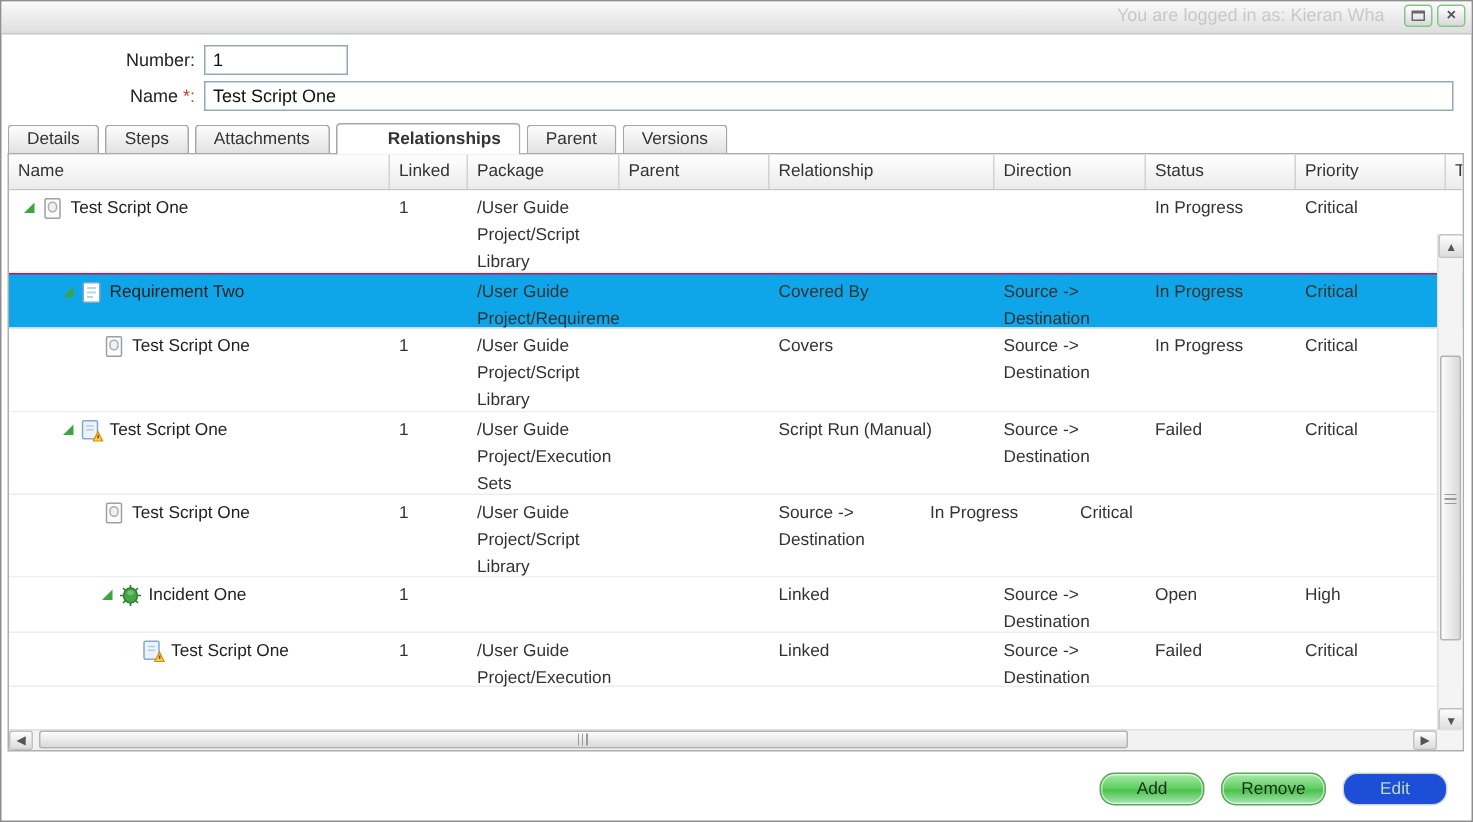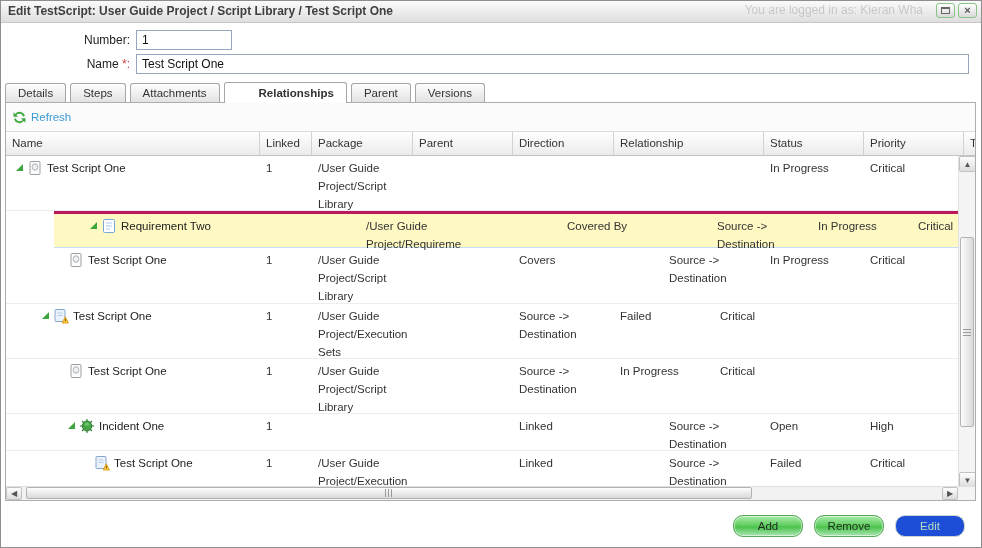--- a/index.html
+++ b/index.html
@@ -32,21 +32,21 @@
   
   .panel { position:absolute; left:4px; top:101px; right:5px; height:399px; border:1px solid #adadad; background:#fff; overflow:hidden; z-index:2; }
   .toolbar { height:29px; background:#fbfbfb; border-bottom:1px solid #dcdcdc; display:flex; align-items:center; padding-left:6px; }
   .refresh-link { display:flex; align-items:center; gap:4px; cursor:pointer; }
   .refresh-label { font-size:11.5px; color:#3c9bd5; }
 
   .grid-header { display:flex; height:24px; background:linear-gradient(#ffffff,#ebebeb); border-bottom:1px solid #c3c3c3; overflow:hidden; }
   .hcell { flex:none; border-right:1px solid #d2d2d2; padding:5px 6px 0 6px; font-size:11.5px; color:#333; white-space:nowrap; overflow:hidden; cursor:pointer; }
   .grid-body { position:relative; height:331px; overflow:hidden; background:#fff; }
   .grow { display:flex; align-items:flex-start; border-bottom:1px solid #ededed; background:#fff; cursor:pointer; }
-  .grow.selected { background:#fef9c3; border-top:3px solid #be185d; border-bottom:1px solid #c9def2;margin-left:48px; }
+  .grow.selected { background:#0ea5e9; border-top:1px solid #be185d; border-bottom:1px solid #c9def2; }
   .gcell { flex:none; padding:3px 6px 0 6px; font-size:11.5px; line-height:18px; color:#333; white-space:pre-line; overflow:hidden; }
   .c-name{width:254px;} .c-number{width:52px;} .c-package{width:101px;} .c-parent{width:100px;}
   .c-rel{width:150px;} .c-dir{width:101px;} .c-status{width:100px;} .c-priority{width:100px;} .c-type{width:60px;border-right:none;}
   .name-cell { display:flex; align-items:center; height:21px; padding-top:2px; white-space:nowrap; }
   .indent-spacer { flex:none; height:1px; }
   .expander { flex:none; width:0; height:0; border-bottom:7px solid #3da53d; border-left:7px solid transparent; margin-right:4px; cursor:pointer; }
   .icon-slot { flex:none; width:17px; height:16px; margin-right:3px; }
   .row-label { font-size:11.5px; color:#222; }
 
   
@@ -68,21 +68,20 @@
   .btn { width:70px; height:22px; border-radius:10px; font-family:"Liberation Sans",sans-serif; font-size:11.5px; color:#1d2b1d; border:1px solid #5aa85a; background:linear-gradient(180deg,#aaeaaa 0%,#63d063 45%,#4cc24c 55%,#a9e6b4 100%); box-shadow:inset 0 0 0 1px rgba(255,255,255,.55); cursor:pointer; }
   .btn.disabled { border:1px solid #ccd8cc; background:#1d4ed8; color:#b9dcb9; box-shadow:none; cursor:default; }
 </style>
 </head>
 <body>
 
 <div class="dialog">
 
   <div class="titlebar">
     <span class="ghost-text">You are logged in as: Kieran Wha</span>
-    <span class="title">Edit TestScript: User Guide Project / Script Library / Test Script One</span>
     <div class="winbtns">
       <div class="winbtn">
           <div class="max-glyph"></div>
         </div>
       <div class="winbtn">
           <span class="close-glyph">×</span>
         </div>
     </div>
   </div>
 
@@ -101,39 +100,28 @@
     <div class="tab">Details</div>
     <div class="tab">Steps</div>
     <div class="tab">Attachments</div>
     <div class="tab active">Relationships</div>
     <div class="tab">Parent</div>
     <div class="tab">Versions</div>
   </div>
 
   <div class="panel">
 
-    <div class="toolbar">
-      <span class="refresh-link">
-        <span class="icon-slot" style="width:15px;height:15px;margin:0;">
-          <svg width="15" height="15" viewBox="0 0 16 16">
-              <path d="M13.8 6.2 A6 6 0 0 0 3.4 4.2 L1.6 2.4 1.6 7.2 6.4 7.2 4.6 5.4 A4.3 4.3 0 0 1 12 7.1 Z" fill="#3fa83f"></path>
-              <path d="M2.2 9.8 A6 6 0 0 0 12.6 11.8 L14.4 13.6 14.4 8.8 9.6 8.8 11.4 10.6 A4.3 4.3 0 0 1 4 8.9 Z" fill="#3fa83f"></path>
-            </svg>
-        </span>
-        <span class="refresh-label">Refresh</span>
-      </span>
-    </div>
 
     <div class="grid-header">
       <div class="hcell c-name">Name</div>
       <div class="hcell c-number">Linked</div>
       <div class="hcell c-package">Package</div>
       <div class="hcell c-parent">Parent</div>
+      <div class="hcell c-rel">Relationship</div>
       <div class="hcell c-dir">Direction</div>
-      <div class="hcell c-rel">Relationship</div>
       <div class="hcell c-status">Status</div>
       <div class="hcell c-priority">Priority</div>
       <div class="hcell c-type">Ty</div>
     </div>
 
     <div class="grid-body">
         <div class="grow" style="height: 55px;">
     <div class="gcell c-name name-cell">
       <span class="indent-spacer" style="width: 4px;"></span>
       <span class="expander"></span>
@@ -210,20 +198,21 @@
                 <path d="M9.2 15 L12.3 8.8 L15.4 15 Z" fill="#ffce44" stroke="#d89000" stroke-width="0.8"></path>
                 <rect x="11.9" y="11" width="1" height="2.3" fill="#7a5000"></rect>
               </svg></span>
       <span class="row-label">Test Script One</span>
     </div>
     <div class="gcell c-number">1</div>
     <div class="gcell c-package">/User Guide
 Project/Execution
 Sets</div>
     <div class="gcell c-parent"></div>
+    <div class="gcell c-rel">Script Run (Manual)</div>
     <div class="gcell c-dir">Source -&gt;
 Destination</div>
     <div class="gcell c-status">Failed</div>
     <div class="gcell c-priority">Critical</div>
     <div class="gcell c-type"></div>
   </div>
         <div class="grow" style="height: 55px;">
     <div class="gcell c-name name-cell">
       <span class="indent-spacer" style="width: 56px;"></span>
 

